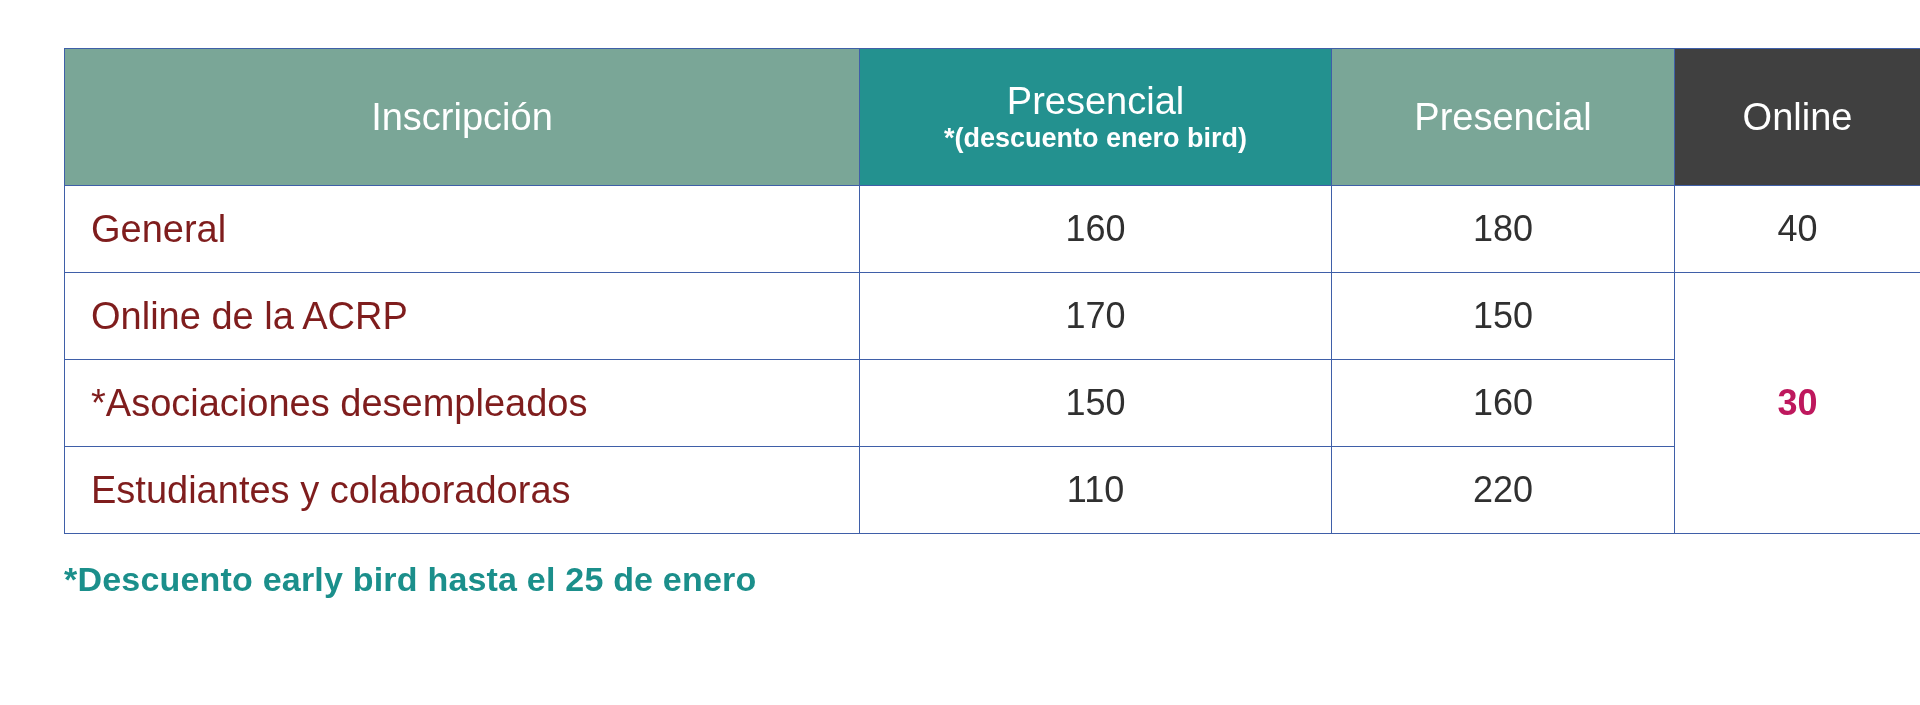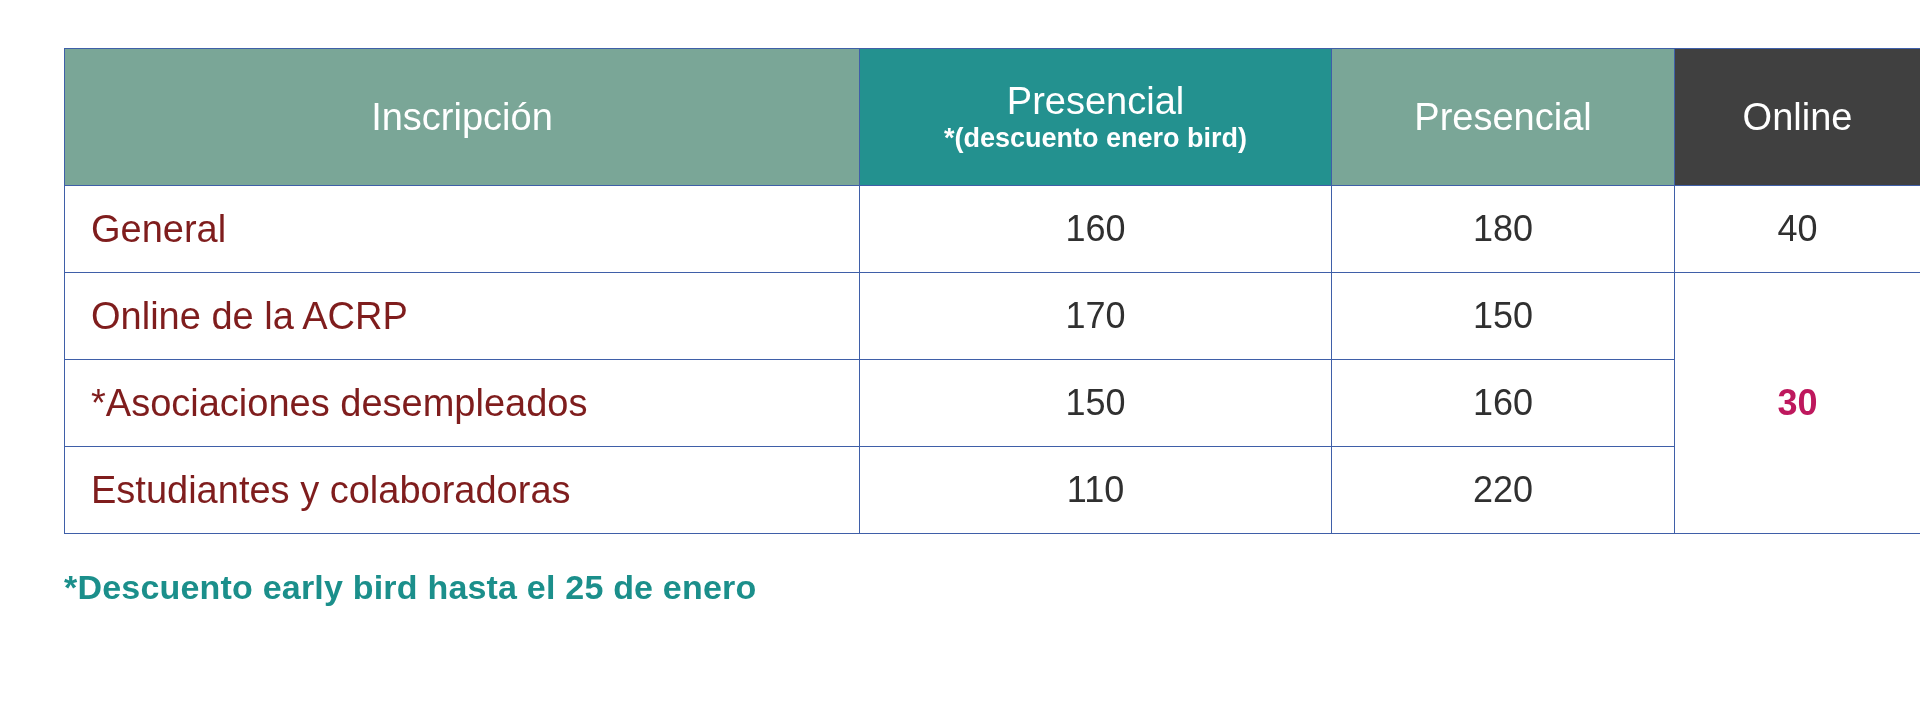--- a/index.html
+++ b/index.html
@@ -88,21 +88,21 @@
     color: #303030;
   }
   tbody td.online-merged {
     text-align: center;
     padding: 0;
     font-weight: bold;
     font-size: 36px;
     color: #be185d;
   }
   .footnote {
-    margin-top: 34px;
+    margin-top: 26px;
     color: #1b8f8b;
     font-size: 34px;
     font-weight: bold;
     letter-spacing: 0.2px;
   }
 </style>
 </head>
 <body>
 
 <div class="page">

